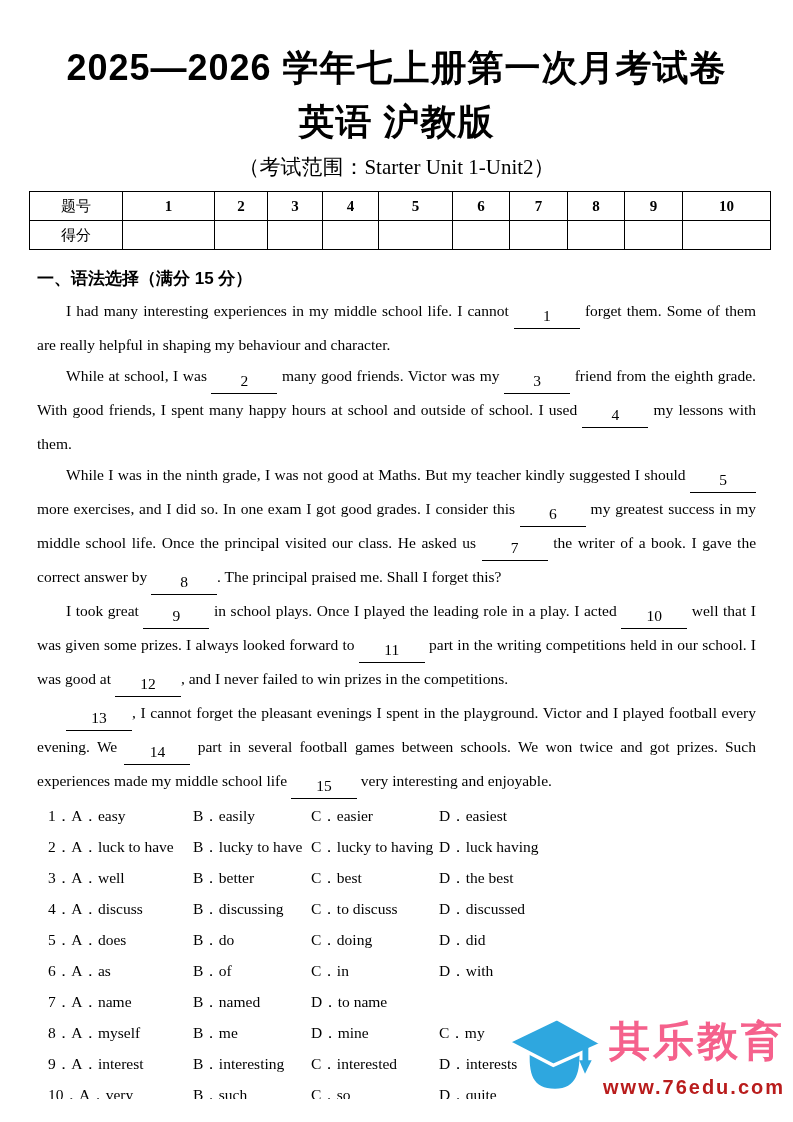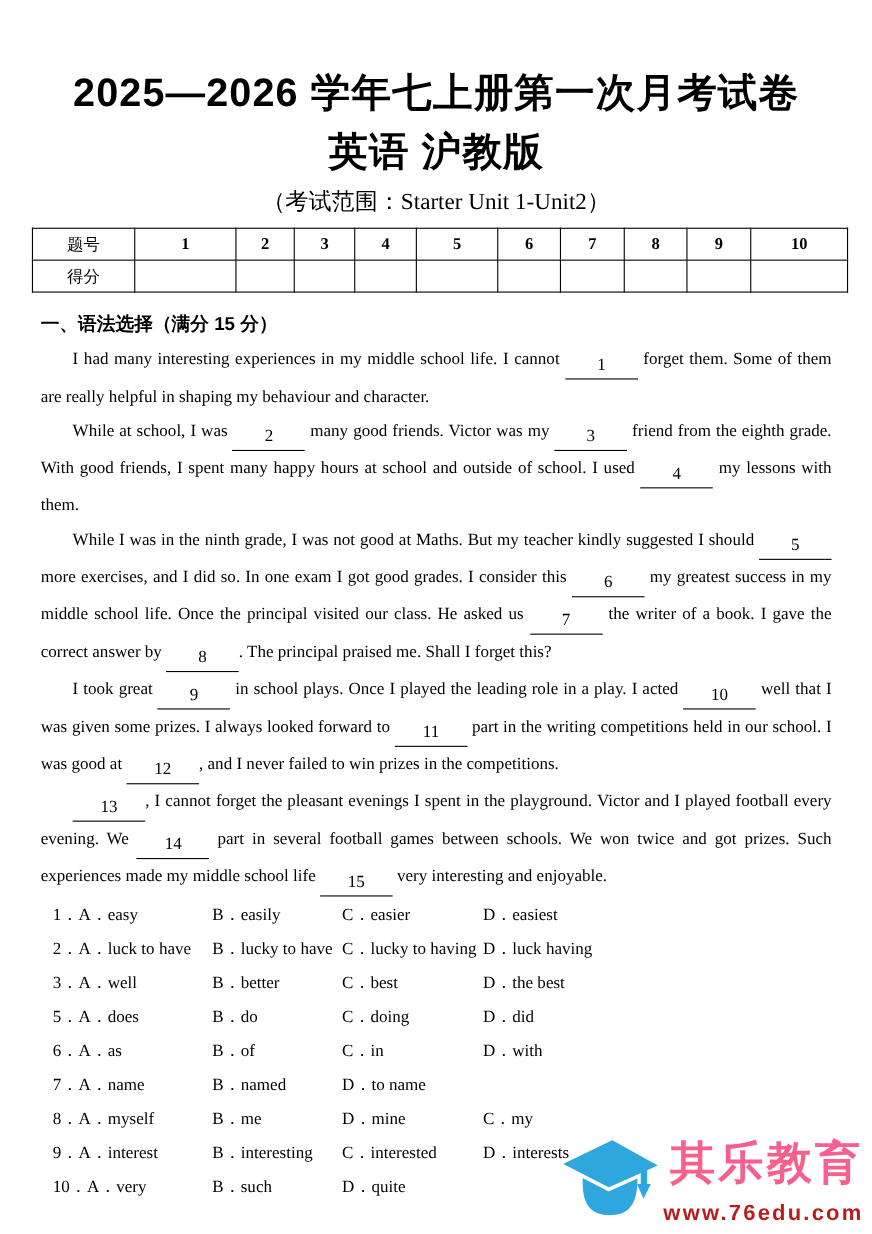--- a/index.html
+++ b/index.html
@@ -1,17 +1,17 @@
 <!DOCTYPE html>
 <html><head>
 <meta charset="utf-8">
 <style>
   html,body { margin:0; padding:0; background:#ffffff; }
   .page {
-    position:relative; width:793px; height:1099px; margin:16px auto;
+    position:relative; width:793px; height:1099px; margin:0 auto;
     background:#ffffff; color:#000; overflow:hidden;
     font-family:"Liberation Serif", serif;
   }
   
   .title {
     text-align:center; font-family:"Liberation Sans", sans-serif;
     font-weight:bold; font-size:36px; line-height:48px; letter-spacing:1px;
   }
   .title1 { margin-top:44px; }
   .title2 { margin-top:6px; }
@@ -141,20 +141,26 @@
           <span>C．lucky to having</span>
           <span>D．luck having</span>
         </div>
         <div class="opt-row">
           <span>3．A．well</span>
           <span>B．better</span>
           <span>C．best</span>
           <span>D．the best</span>
         </div>
         <div class="opt-row">
+          <span>4．A．discuss</span>
+          <span>B．discussing</span>
+          <span>C．to discuss</span>
+          <span>D．discussed</span>
+        </div>
+        <div class="opt-row">
           <span>5．A．does</span>
           <span>B．do</span>
           <span>C．doing</span>
           <span>D．did</span>
         </div>
         <div class="opt-row">
           <span>6．A．as</span>
           <span>B．of</span>
           <span>C．in</span>
           <span>D．with</span>
@@ -172,20 +178,21 @@
         </div>
         <div class="opt-row">
           <span>9．A．interest</span>
           <span>B．interesting</span>
           <span>C．interested</span>
           <span>D．interests</span>
         </div>
         <div class="opt-row">
           <span>10．A．very</span>
           <span>B．such</span>
+          <span>C．so</span>
           <span>D．quite</span>
         </div>
       </div>
   </div>
 
   <div class="watermark">
     <svg class="cap" viewBox="0 0 120 100" xmlns="http://www.w3.org/2000/svg">
       <path class="cap-fill" d="M30,46 C28,76 33,94 60,94 C86,94 91,74 89,44 L60,58 Z" fill="#2EA7DF"></path>
       <polygon class="cap-fill" points="4,38 62,10 116,40 58,66" fill="#2EA7DF" stroke="#ffffff" stroke-width="4"></polygon>
       <rect class="cap-fill" x="93" y="42" width="7" height="20" fill="#2EA7DF"></rect>

